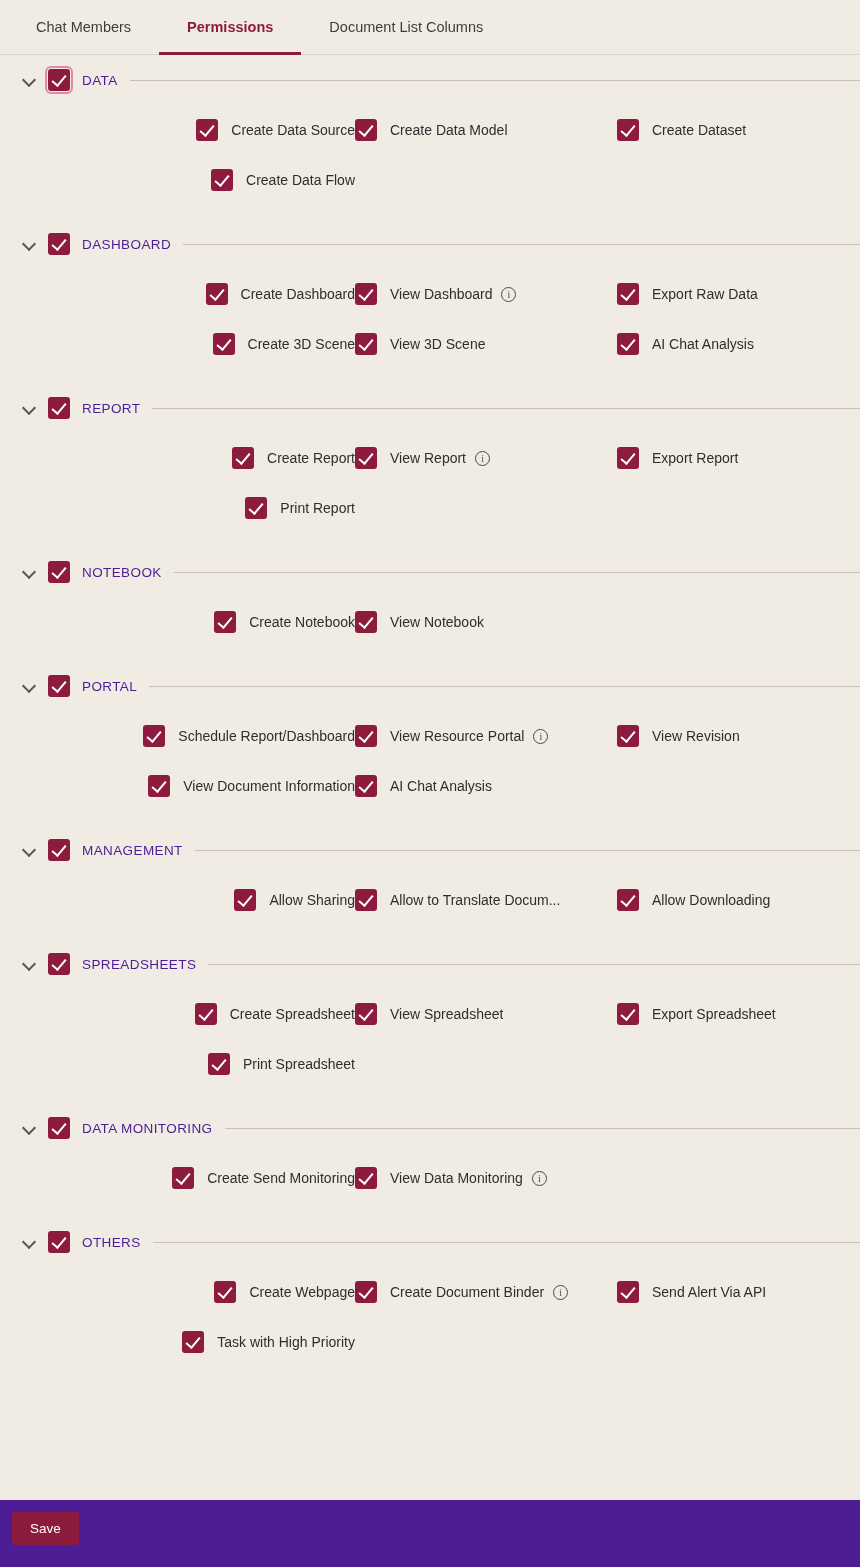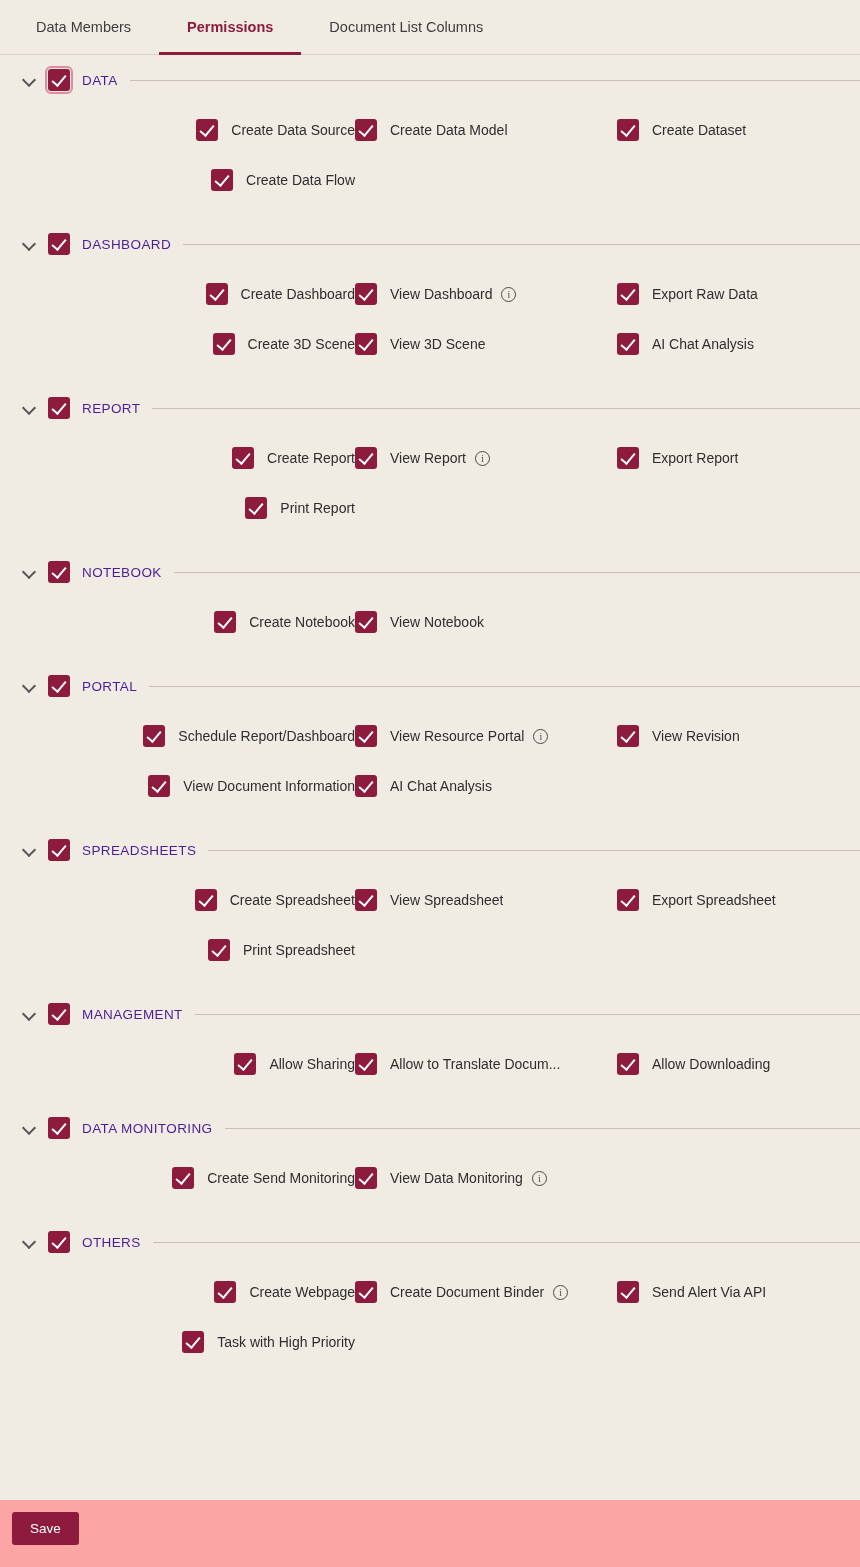--- a/index.html
+++ b/index.html
@@ -173,39 +173,39 @@
     line-height: 15px;
   }
 
   
   .savebar {
     position: absolute;
     left: 0;
     bottom: 0;
     width: 100%;
     padding: 12px 0 22px 12px;
-    background: #fca5a5;
+    background: #4c1d95;
   }
   .save-btn {
     background: #8d1b3d;
     color: #ffffff;
     border: none;
     border-radius: 3px;
     font-size: 13.5px;
     font-family: "Liberation Sans", sans-serif;
     padding: 9px 18px;
     cursor: pointer;
   }
 </style>
 </head>
 <body>
 
 <div class="tabbar" id="tabbar">
     <div class="tab">
-      <span>Data Members</span>
+      <span>Chat Members</span>
     </div>
     <div class="tab active">
       <span>Permissions</span>
     </div>
     <div class="tab">
       <span>Document List Columns</span>
     </div>
   </div>
 
 <div class="content" id="groups-root">
@@ -361,20 +361,44 @@
             <span class="cb"></span>
             <span class="label">AI Chat Analysis</span>
           </div>
         </div>
       </div>
     </div>
     <div class="group">
       <div class="group-header">
         <span class="chev"></span>
         <span class="cb"></span>
+        <span class="group-title">MANAGEMENT</span>
+        <span class="rule"></span>
+      </div>
+      <div class="items">
+        <div class="row">
+          <div class="item col1">
+            <span class="cb"></span>
+            <span class="label">Allow Sharing</span>
+          </div>
+          <div class="item col2">
+            <span class="cb"></span>
+            <span class="label">Allow to Translate Docum...</span>
+          </div>
+          <div class="item col3">
+            <span class="cb"></span>
+            <span class="label">Allow Downloading</span>
+          </div>
+        </div>
+      </div>
+    </div>
+    <div class="group">
+      <div class="group-header">
+        <span class="chev"></span>
+        <span class="cb"></span>
         <span class="group-title">SPREADSHEETS</span>
         <span class="rule"></span>
       </div>
       <div class="items">
         <div class="row">
           <div class="item col1">
             <span class="cb"></span>
             <span class="label">Create Spreadsheet</span>
           </div>
           <div class="item col2">
@@ -383,44 +407,20 @@
           </div>
           <div class="item col3">
             <span class="cb"></span>
             <span class="label">Export Spreadsheet</span>
           </div>
         </div>
         <div class="row">
           <div class="item col1">
             <span class="cb"></span>
             <span class="label">Print Spreadsheet</span>
-          </div>
-        </div>
-      </div>
-    </div>
-    <div class="group">
-      <div class="group-header">
-        <span class="chev"></span>
-        <span class="cb"></span>
-        <span class="group-title">MANAGEMENT</span>
-        <span class="rule"></span>
-      </div>
-      <div class="items">
-        <div class="row">
-          <div class="item col1">
-            <span class="cb"></span>
-            <span class="label">Allow Sharing</span>
-          </div>
-          <div class="item col2">
-            <span class="cb"></span>
-            <span class="label">Allow to Translate Docum...</span>
-          </div>
-          <div class="item col3">
-            <span class="cb"></span>
-            <span class="label">Allow Downloading</span>
           </div>
         </div>
       </div>
     </div>
     <div class="group">
       <div class="group-header">
         <span class="chev"></span>
         <span class="cb"></span>
         <span class="group-title">DATA MONITORING</span>
         <span class="rule"></span>

